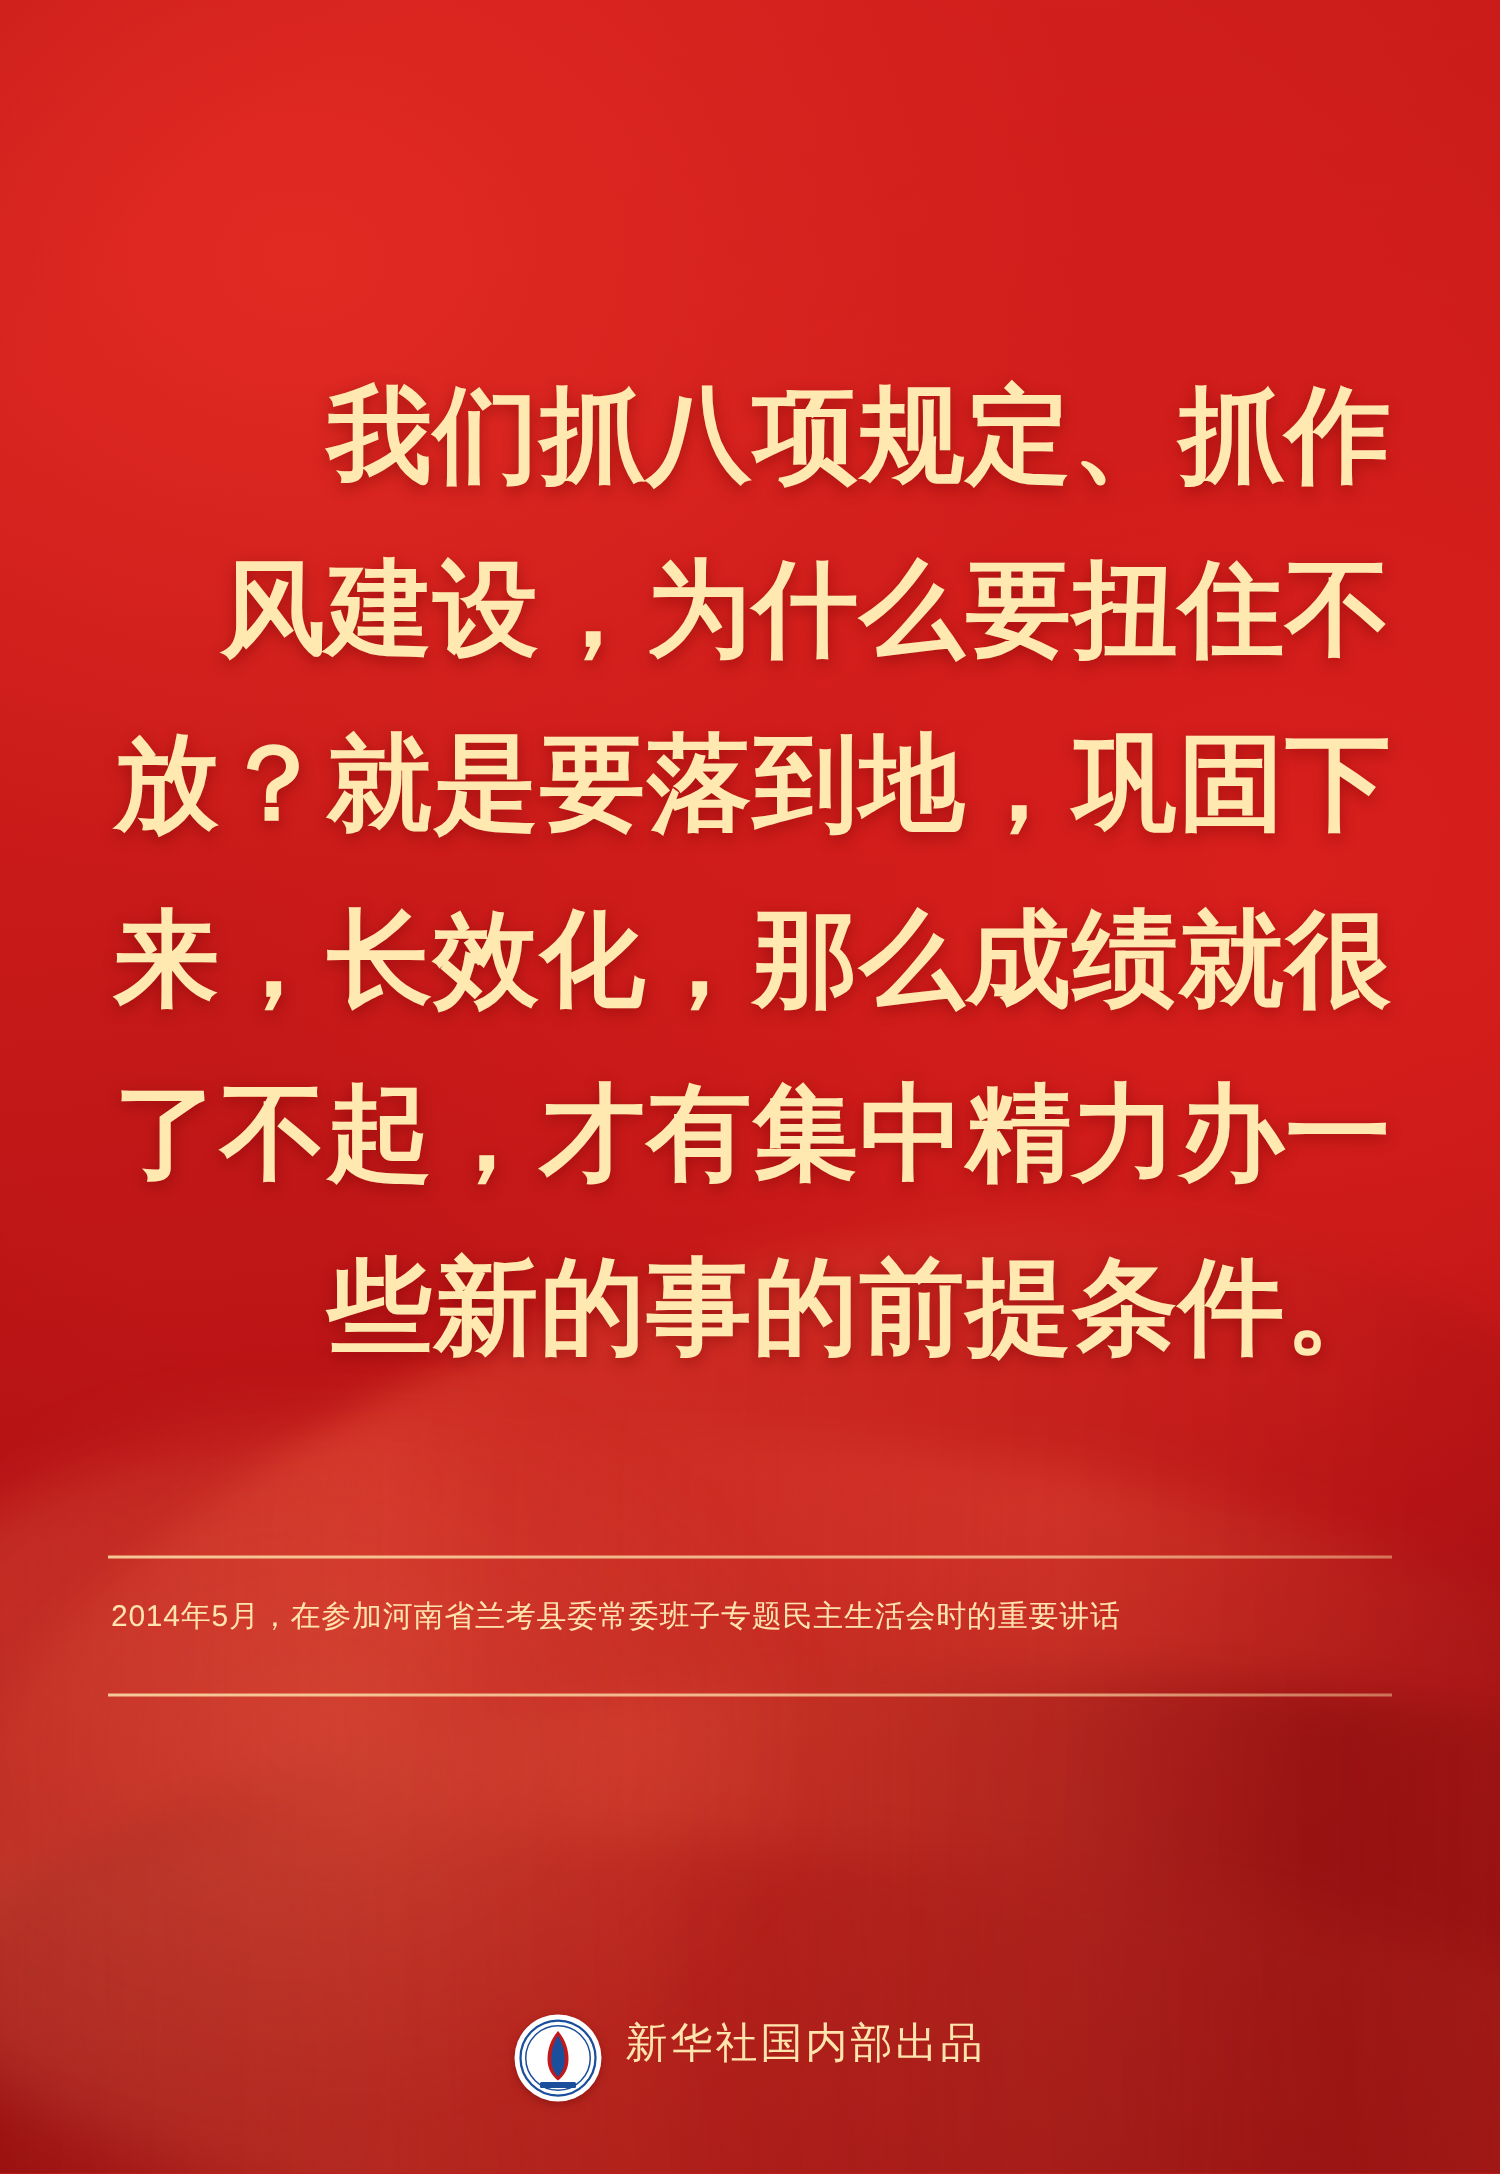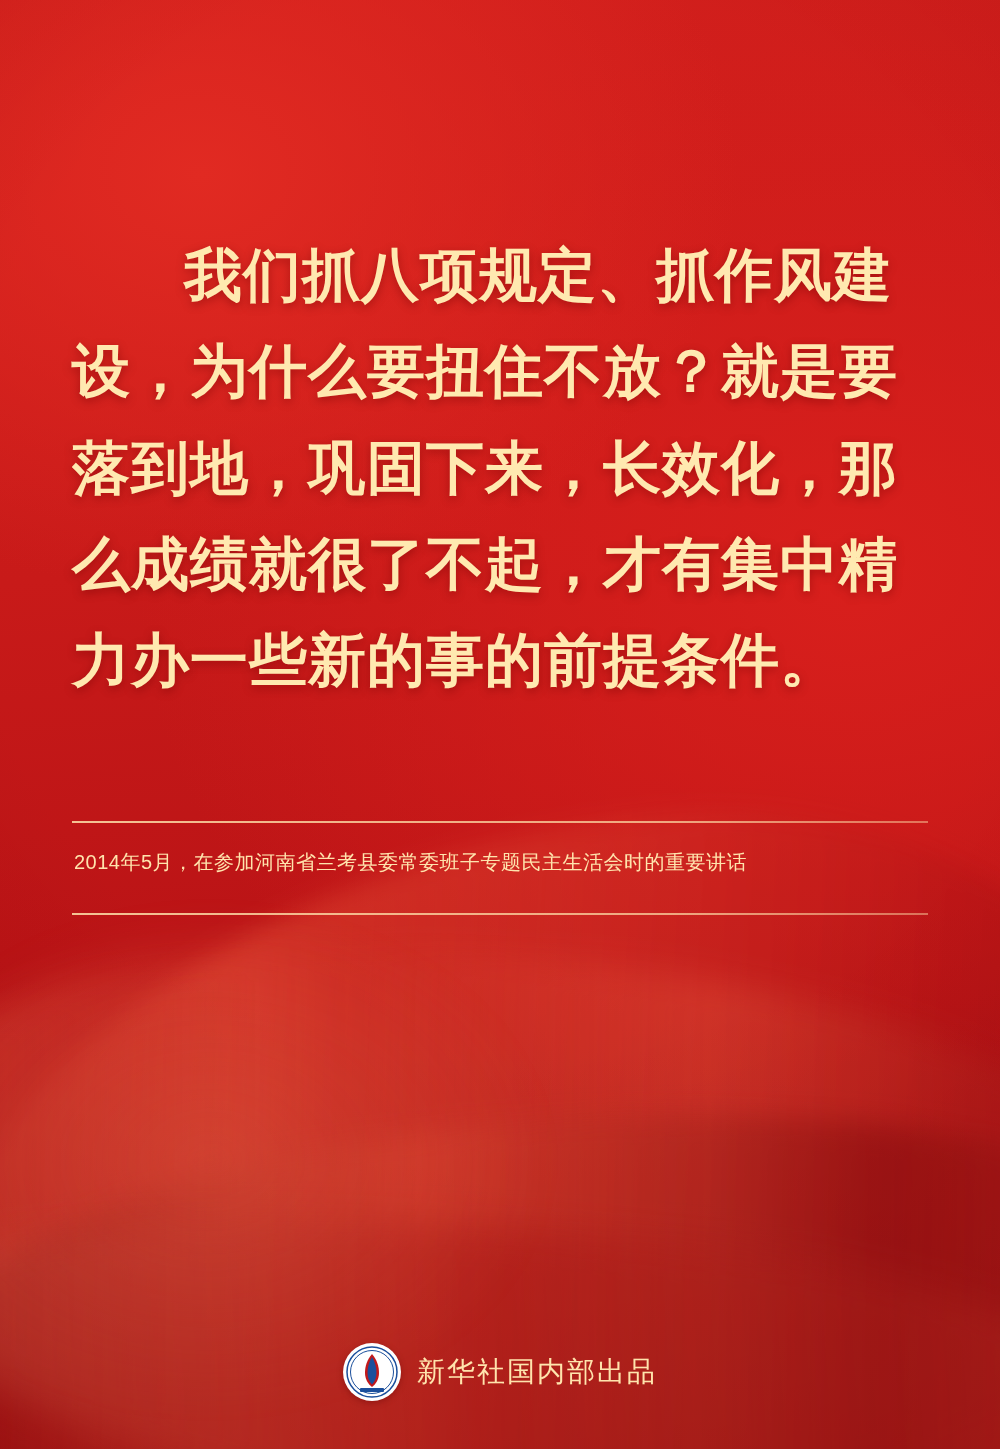--- a/index.html
+++ b/index.html
@@ -83,27 +83,28 @@
 
   .content {
     position: relative;
     z-index: 3;
     padding: 0 72px;
   }
 
   .quote {
     margin-top: 232px;
     color: #ffe9b0;
-    font-family: Liberation Mono, monospace;
+    font-family: Liberation Sans, sans-serif;
     font-weight: bold;
-    font-size: 58px;
+    font-size: 70px;
     line-height: 1.66;
     letter-spacing: 1px;
     text-indent: 112px;
     text-shadow: 0 3px 10px rgba(110,0,5,0.45);
+    text-align: right;
   }
 
   .rule {
     height: 2px;
     background: linear-gradient(90deg, rgba(255,225,170,0.85) 0%, rgba(255,225,170,0.70) 70%, rgba(255,225,170,0.45) 100%);
     margin: 0;
   }
   .rule-top { margin-top: 108px; }
   .rule-bottom { margin-top: 30px; }
 
@@ -116,21 +117,20 @@
     font-family: "Liberation Sans", "DejaVu Sans", sans-serif;
   }
 
   .footer {
     position: absolute;
     left: 0;
     right: 0;
     bottom: 48px;
     z-index: 4;
     display: flex;
-    align-items: center;
     justify-content: center;
     gap: 16px;
   }
   .logo {
     width: 58px;
     height: 58px;
     border-radius: 50%;
     background: #ffffff;
     display: flex;
     align-items: center;

